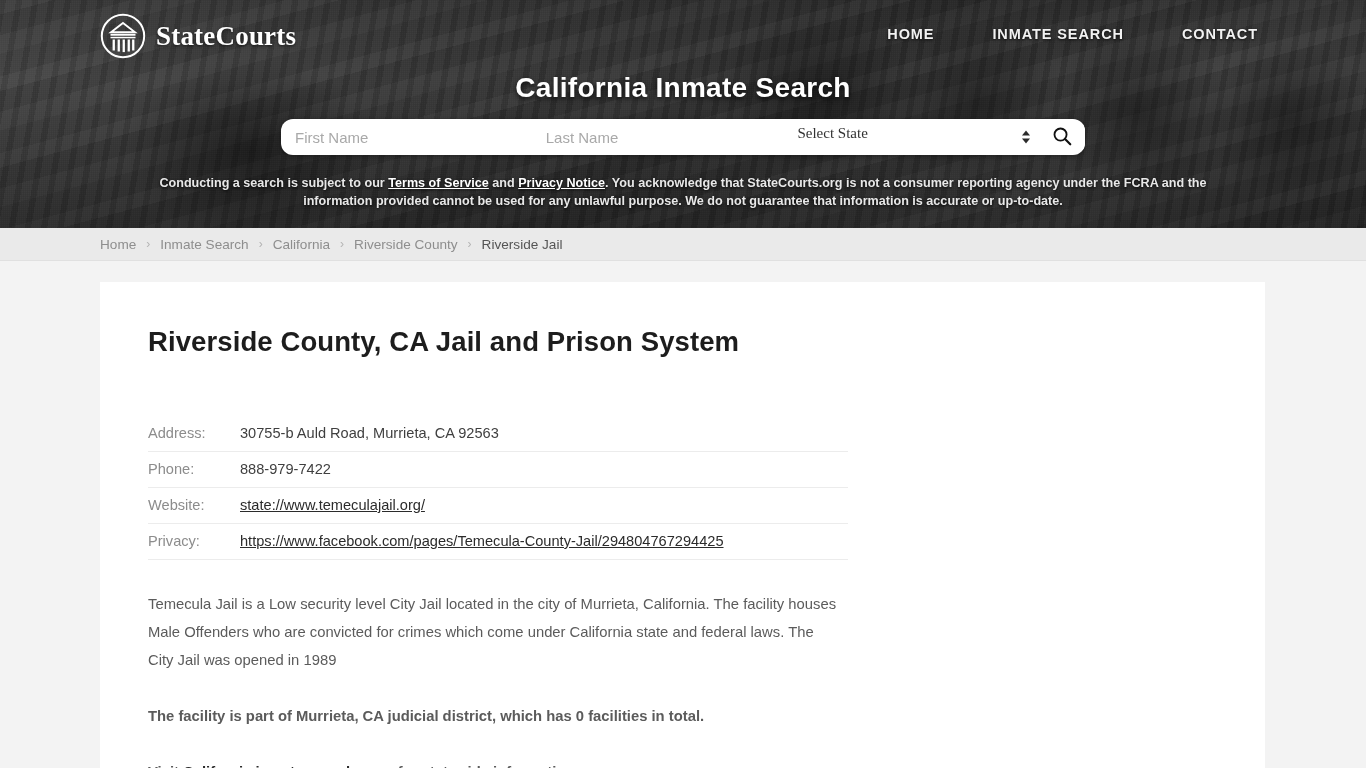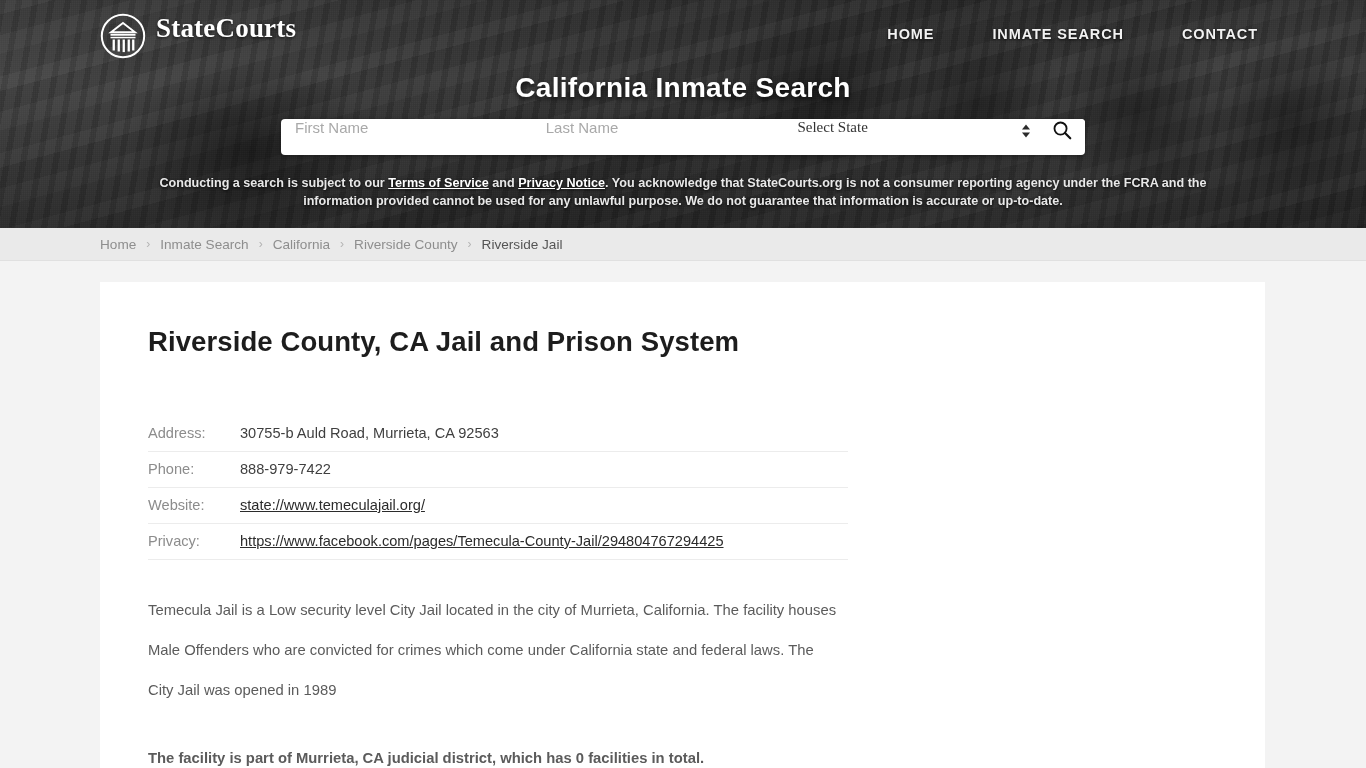--- a/index.html
+++ b/index.html
@@ -61,21 +61,21 @@
       repeating-linear-gradient(90deg, rgba(255,255,255,.03) 0 1px, rgba(0,0,0,.03) 1px 2px);
   }
   .hero-inner { position: relative; z-index: 3; }
 
   
   .brand {
     position: absolute;
     left: 100px;
     top: 13px;
     display: flex;
-    align-items: flex-start;
+    align-items: center;
     gap: 10px;
     text-decoration: none;
   }
   .brand-mark { width: 46px; height: 46px; display: block; }
   .brand-text {
     color: #ffffff;
     font-family: "Liberation Serif", serif;
     font-size: 27px;
     font-weight: bold;
     letter-spacing: .2px;
@@ -116,23 +116,23 @@
   }
 
   
   .searchbar {
     position: absolute;
     left: 281px;
     top: 119px;
     width: 804px;
     height: 36px;
     background: #ffffff;
-    border-radius: 4px;
-    display: flex;
-    align-items: flex-start;
+    border-radius: 12px;
+    display: flex;
+    align-items: center;
     box-shadow: 0 1px 4px rgba(0,0,0,.35);
     overflow: hidden;
   }
   .searchbar input[type=text] {
     border: 0;
     outline: none;
     background: transparent;
     font-family: "Liberation Sans", sans-serif;
     font-size: 15px;
     color: #333;
@@ -276,21 +276,21 @@
   .info-table td.v { color: #3f3f3f; }
   .info-table td.v a {
     color: #2b2b2b;
     text-decoration: underline;
   }
 
   .body-copy {
     margin: 30px 0 0 0;
     width: 690px;
     font-size: 14.8px;
-    line-height: 40px;
+    line-height: 28px;
     color: #5b5b5b;
   }
   .body-copy + .body-copy { margin-top: 28px; font-weight: bold; }
   .body-copy a {
     color: #2b2b2b;
     text-decoration: underline;
   }
 </style>
 </head>
 <body>

